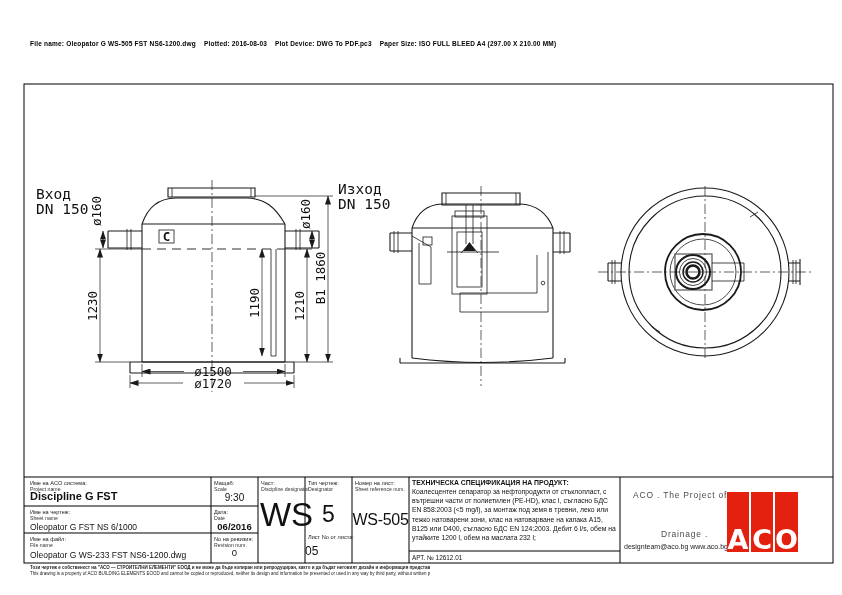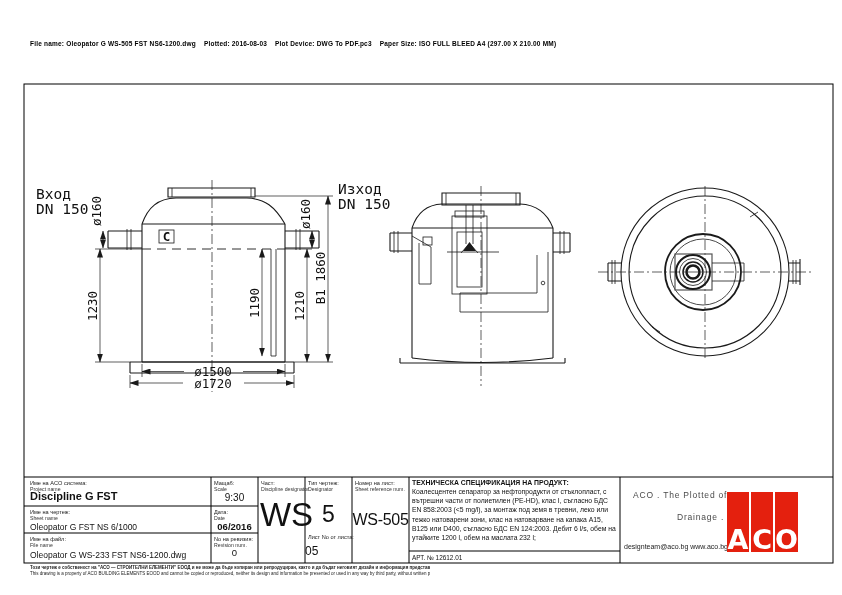--- a/index.html
+++ b/index.html
@@ -224,22 +224,22 @@
   <div class="tb lbl" style="left:355px;top:480px;">
     <span>Номер на лист:</span>
     <span class="en">Sheet reference num.</span>
   </div>
   <div class="tb ws505" style="left:352px;top:512px;width:57px;text-align:center;">WS-505</div>
 
   <div class="tb spec-title" style="left:412px;top:479px;width:205px;">ТЕХНИЧЕСКА СПЕЦИФИКАЦИЯ НА ПРОДУКТ:</div>
   <div class="tb spec-body" style="left:412px;top:487px;width:205px;height:63px;overflow:hidden;">Коалесцентен сепаратор за нефтопродукти от стъклопласт, с вътрешни части от полиетилен (PE-HD), клас I, съгласно БДС EN 858:2003 (&lt;5 mg/l), за монтаж под земя в тревни, леко или тежко натоварени зони, клас на натоварване на капака A15, B125 или D400, съгласно БДС EN 124:2003. Дебит 6 l/s, обем на утайките 1200 l, обем на маслата 232 l;</div>
   <div class="tb spec-art" style="left:412px;top:554px;">АРТ. № 12612.01</div>
 
-  <div class="tb slogan" style="left:633px;top:490px;">ACO . The Plotted of</div>
-  <div class="tb slogan" style="left:661px;top:512px;margin-left:16px;">Drainage .</div>
+  <div class="tb slogan" style="left:633px;top:490px;">ACO . The Project of</div>
+  <div class="tb slogan" style="left:661px;top:529px;">Drainage .</div>
   <div class="tb contact" style="left:624px;top:543px;">designteam@aco.bg  www.aco.bg</div>
   <div class="aco-logo">
     <div class="aco-bar">
         <span>A</span>
       </div>
     <div class="aco-bar">
         <span>C</span>
       </div>
     <div class="aco-bar">
         <span>O</span>

